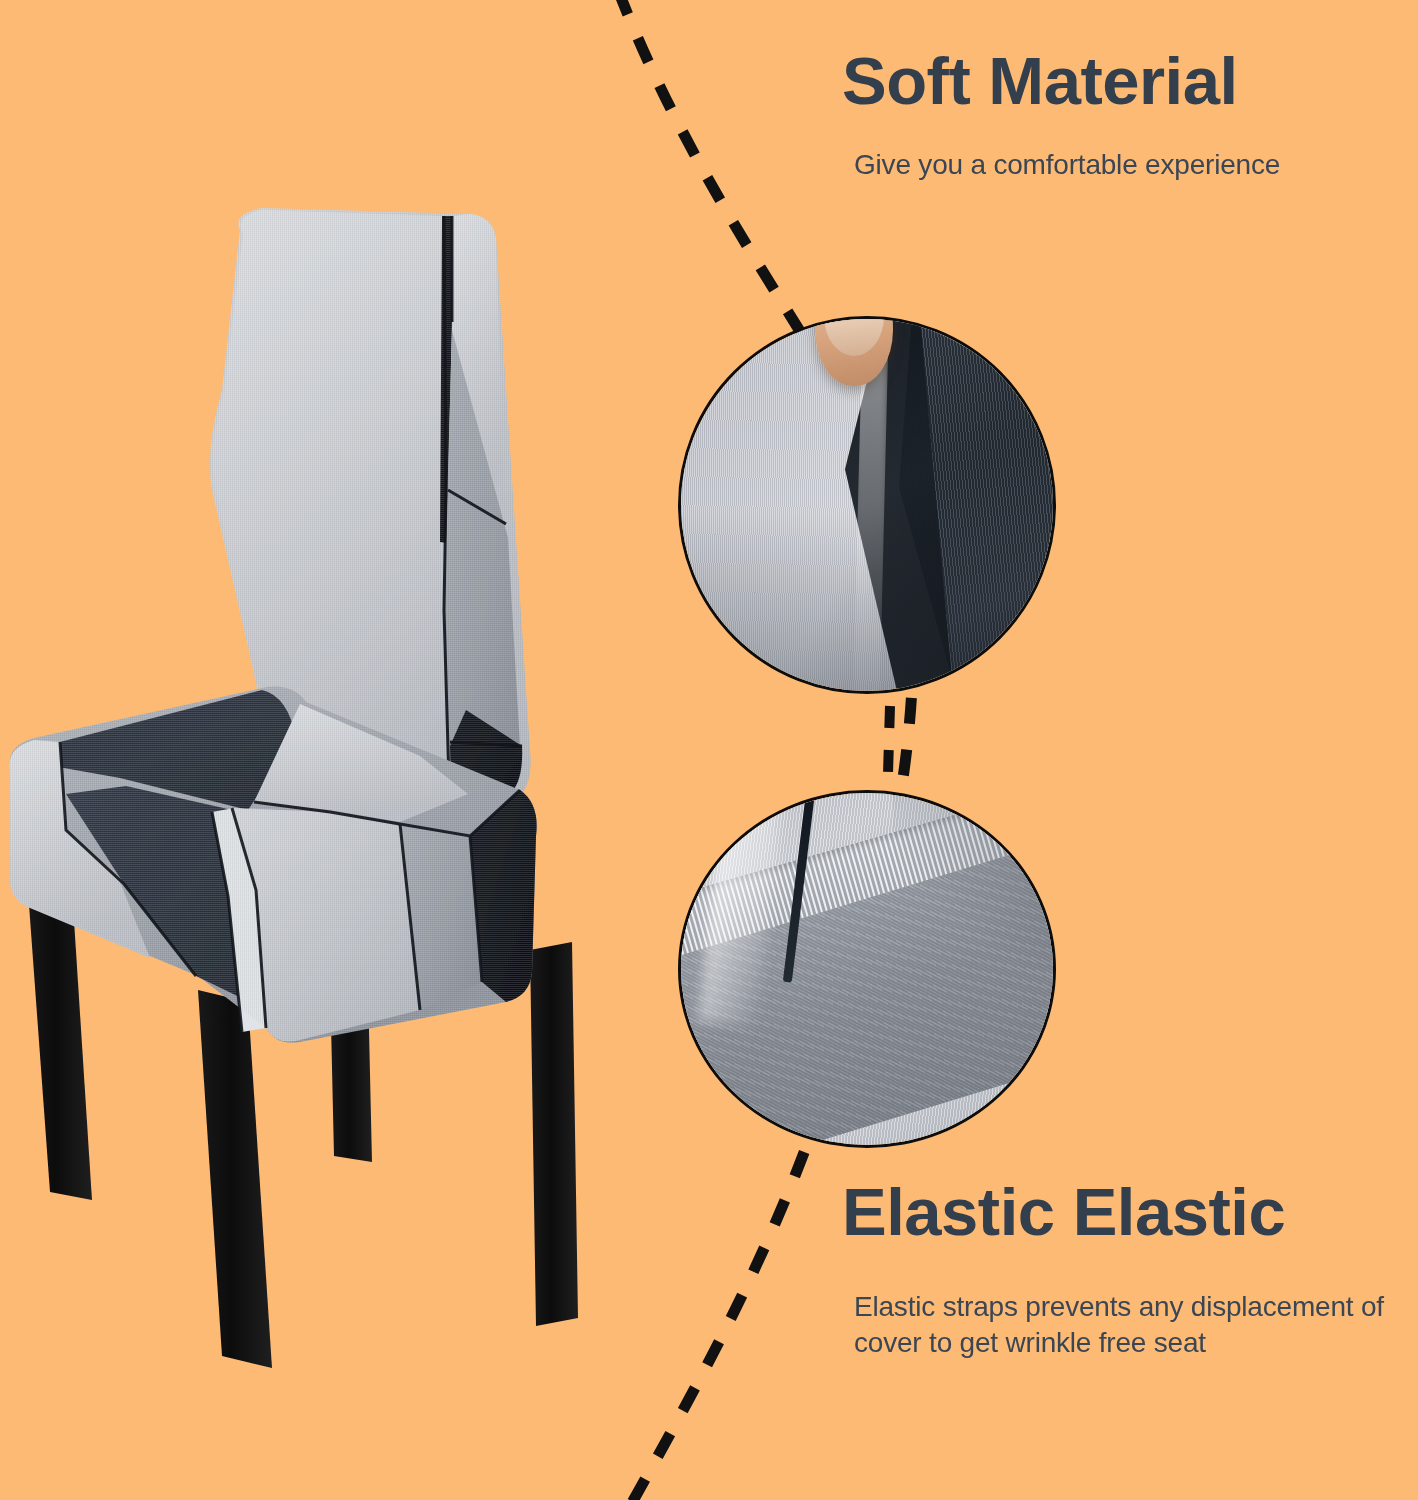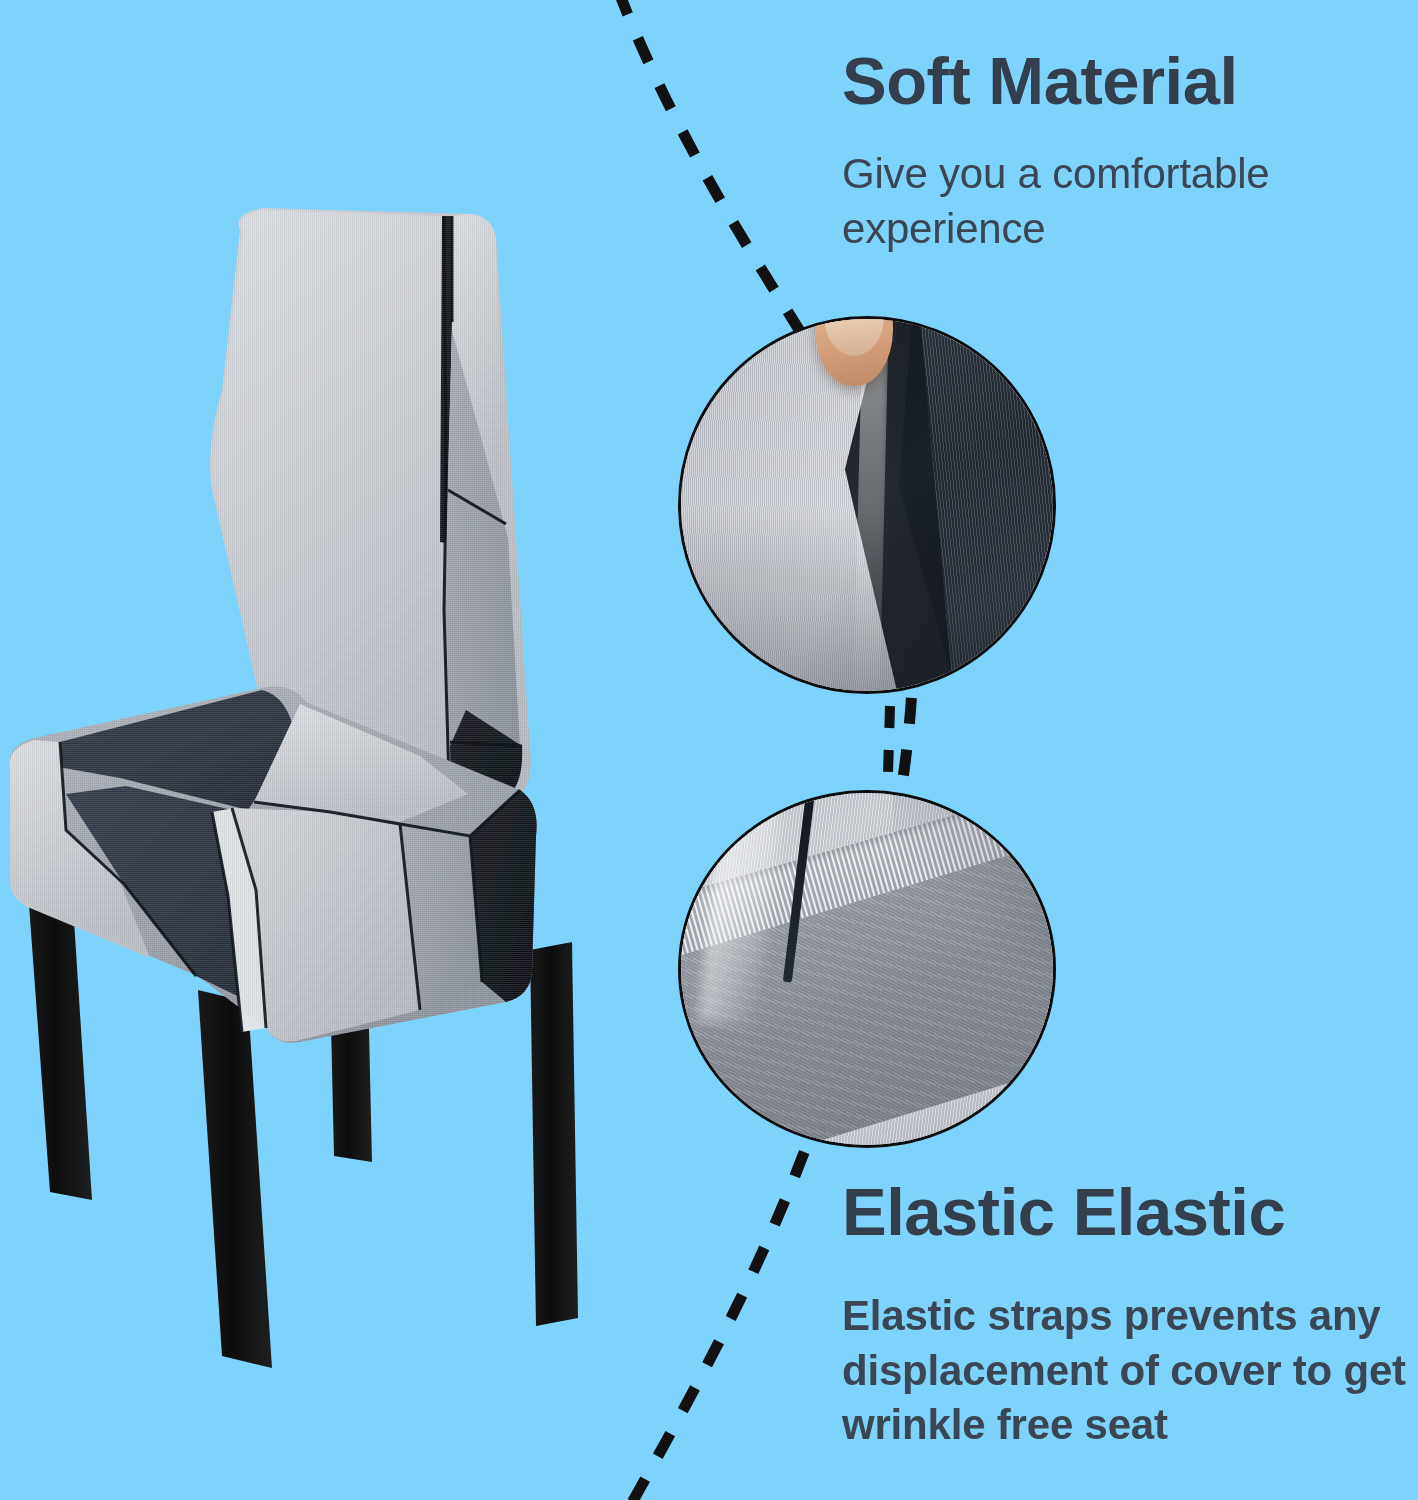--- a/index.html
+++ b/index.html
@@ -3,42 +3,42 @@
 <meta charset="utf-8">
 <title>Chair Cover Feature Infographic</title>
 <style>
   html,body{margin:0;padding:0;background:#fff;}
   body{
     font-family:"Liberation Sans", sans-serif;
     width:1418px; height:1500px;
     position:relative; overflow:hidden;
     -webkit-font-smoothing:antialiased;
   }
-  .stage{position:absolute;inset:0;background:#7dd3fc;}
+  .stage{position:absolute;inset:0;background:#fdba74;}
 
   
   .abs{position:absolute;}
 
   
   .feature-block{position:absolute;}
   .feature-title{
     font-size:67px;
     font-weight:700;
     letter-spacing:-0.5px;
     color:#343f4d;
     line-height:1.0;
     white-space:nowrap;
     margin:0;
   }
   .feature-desc{
-    font-size:42px;
+    font-size:28px;
     font-weight:400;
     color:#3b4654;
     line-height:1.30;
-    margin:0;
+    margin:12px;
     letter-spacing:-0.2px;
   }
   #block-soft{ left:842px; top:47px; width:560px; }
   #block-soft .feature-desc{ margin-top:33px; }
   #block-elastic{ left:842px; top:1178px; width:575px; }
   #block-elastic .feature-desc{ margin-top:44px; }
 
   
   .curve-svg{position:absolute;left:0;top:0;width:1418px;height:1500px;pointer-events:none;}
 
@@ -322,16 +322,16 @@
     </div>
   </div>
 
   <div class="feature-block" id="block-soft">
     <h1 class="feature-title" style="color: rgb(52, 63, 77);">Soft Material</h1>
     <p class="feature-desc" style="color: rgb(59, 70, 84);">Give you a comfortable experience</p>
   </div>
 
   <div class="feature-block" id="block-elastic">
     <h1 class="feature-title" style="color: rgb(52, 63, 77);">Elastic Elastic</h1>
-    <p class="feature-desc" style="color: rgb(59, 70, 84); font-weight: bold;">Elastic straps prevents any displacement of cover to get wrinkle free seat</p>
+    <p class="feature-desc" style="color: rgb(59, 70, 84);">Elastic straps prevents any displacement of cover to get wrinkle free seat</p>
   </div>
 
 </div>
 
 </body></html>

